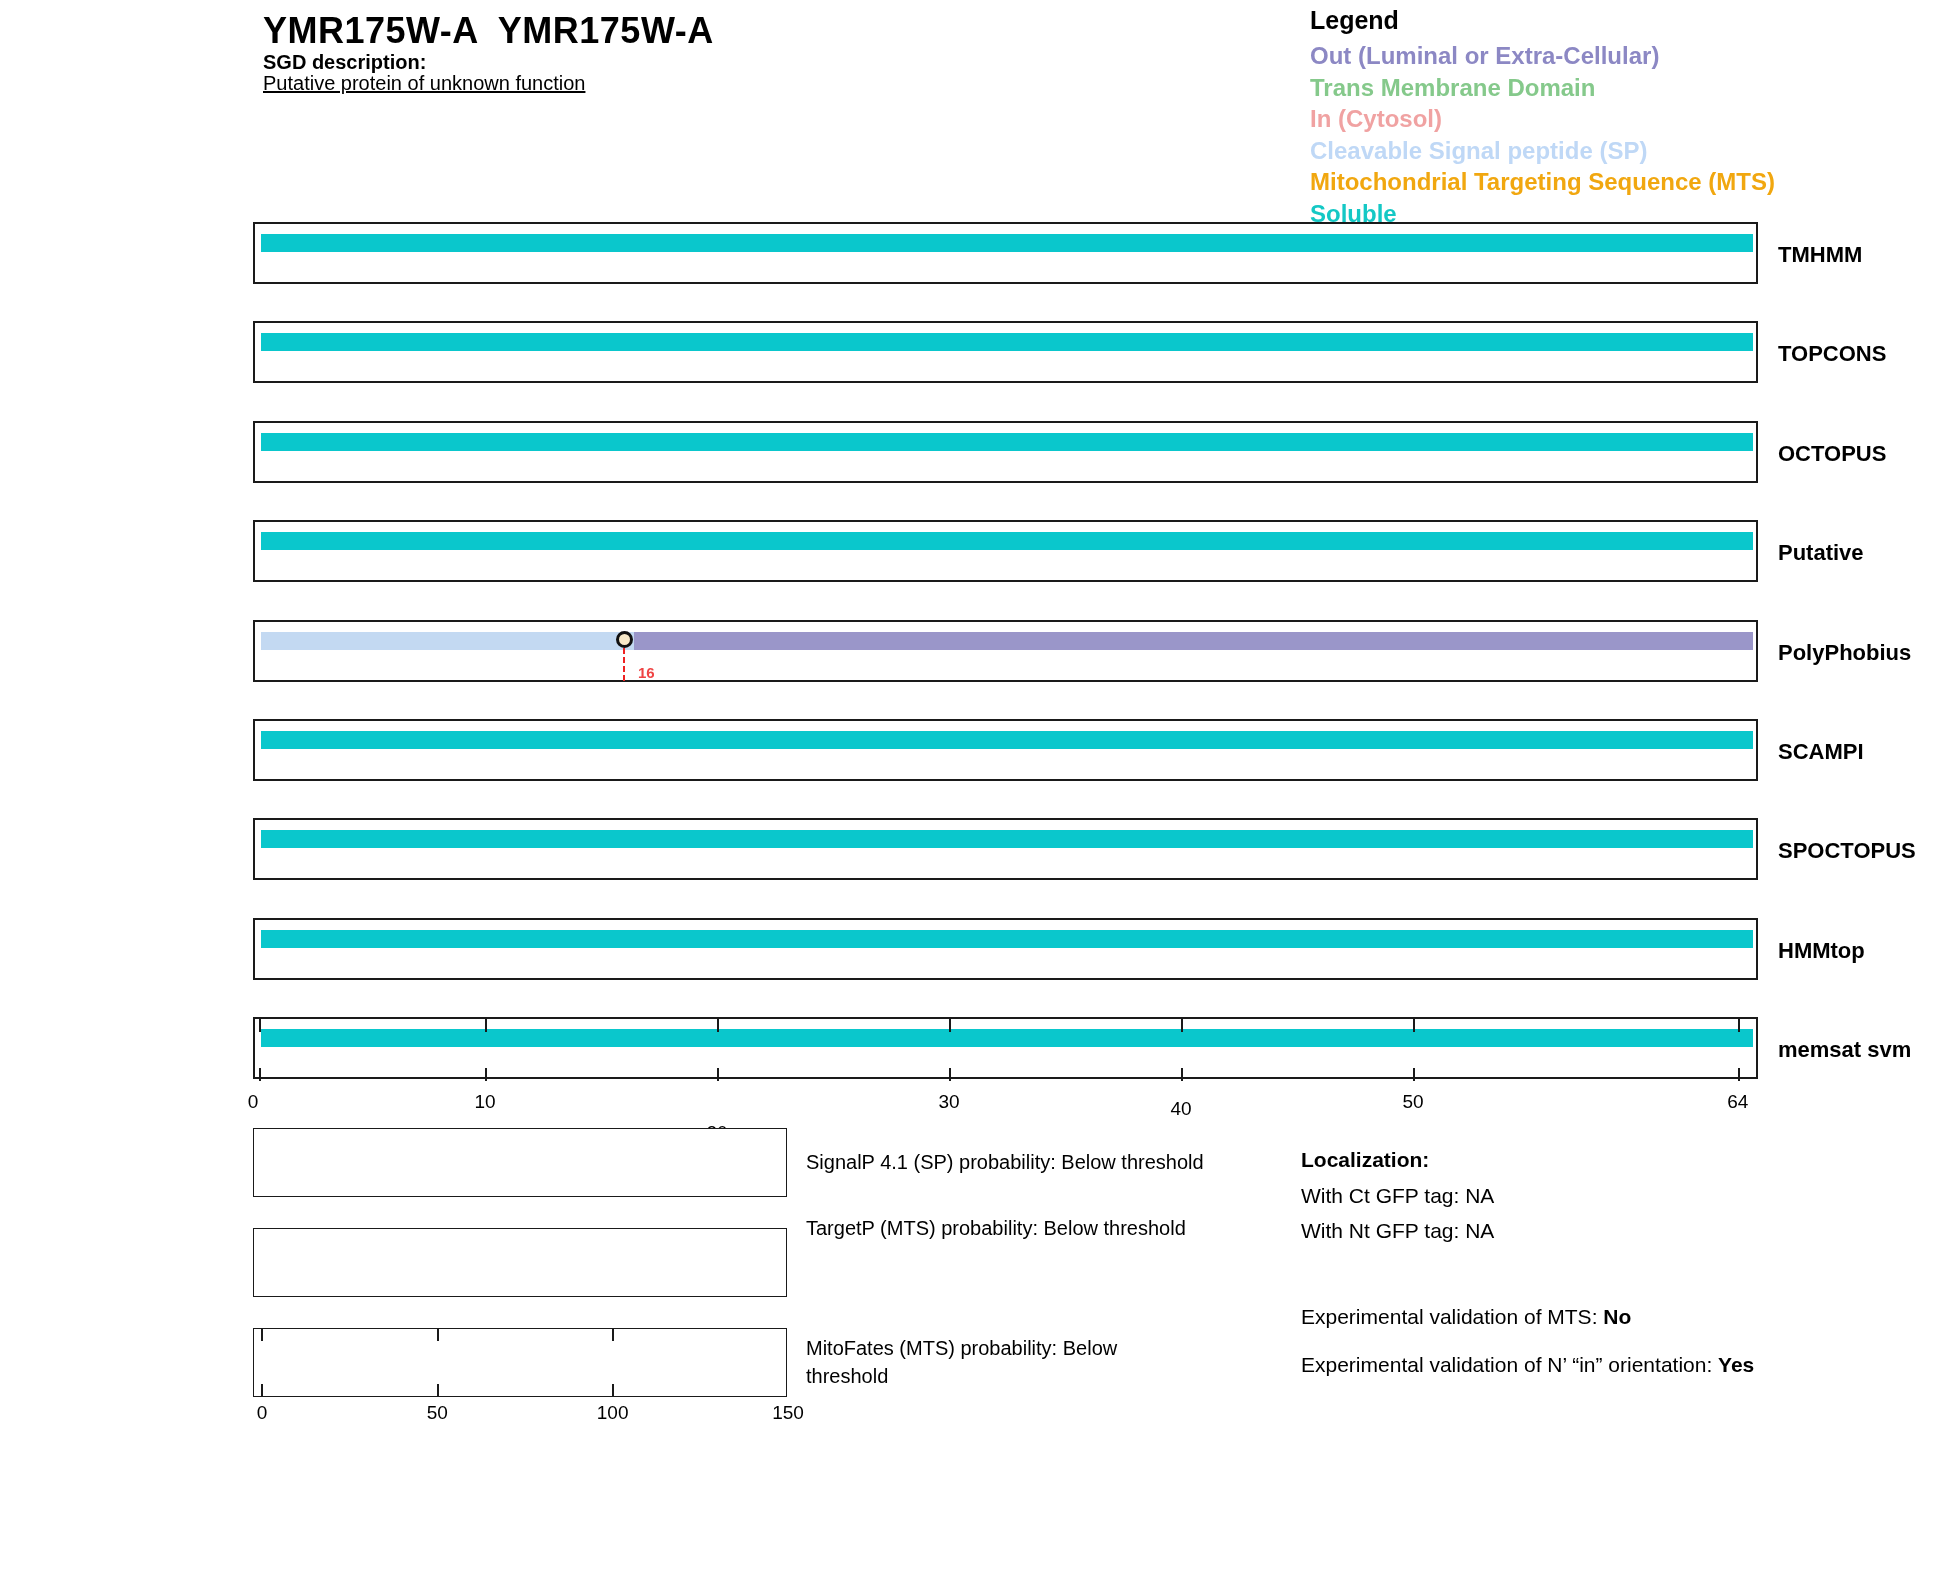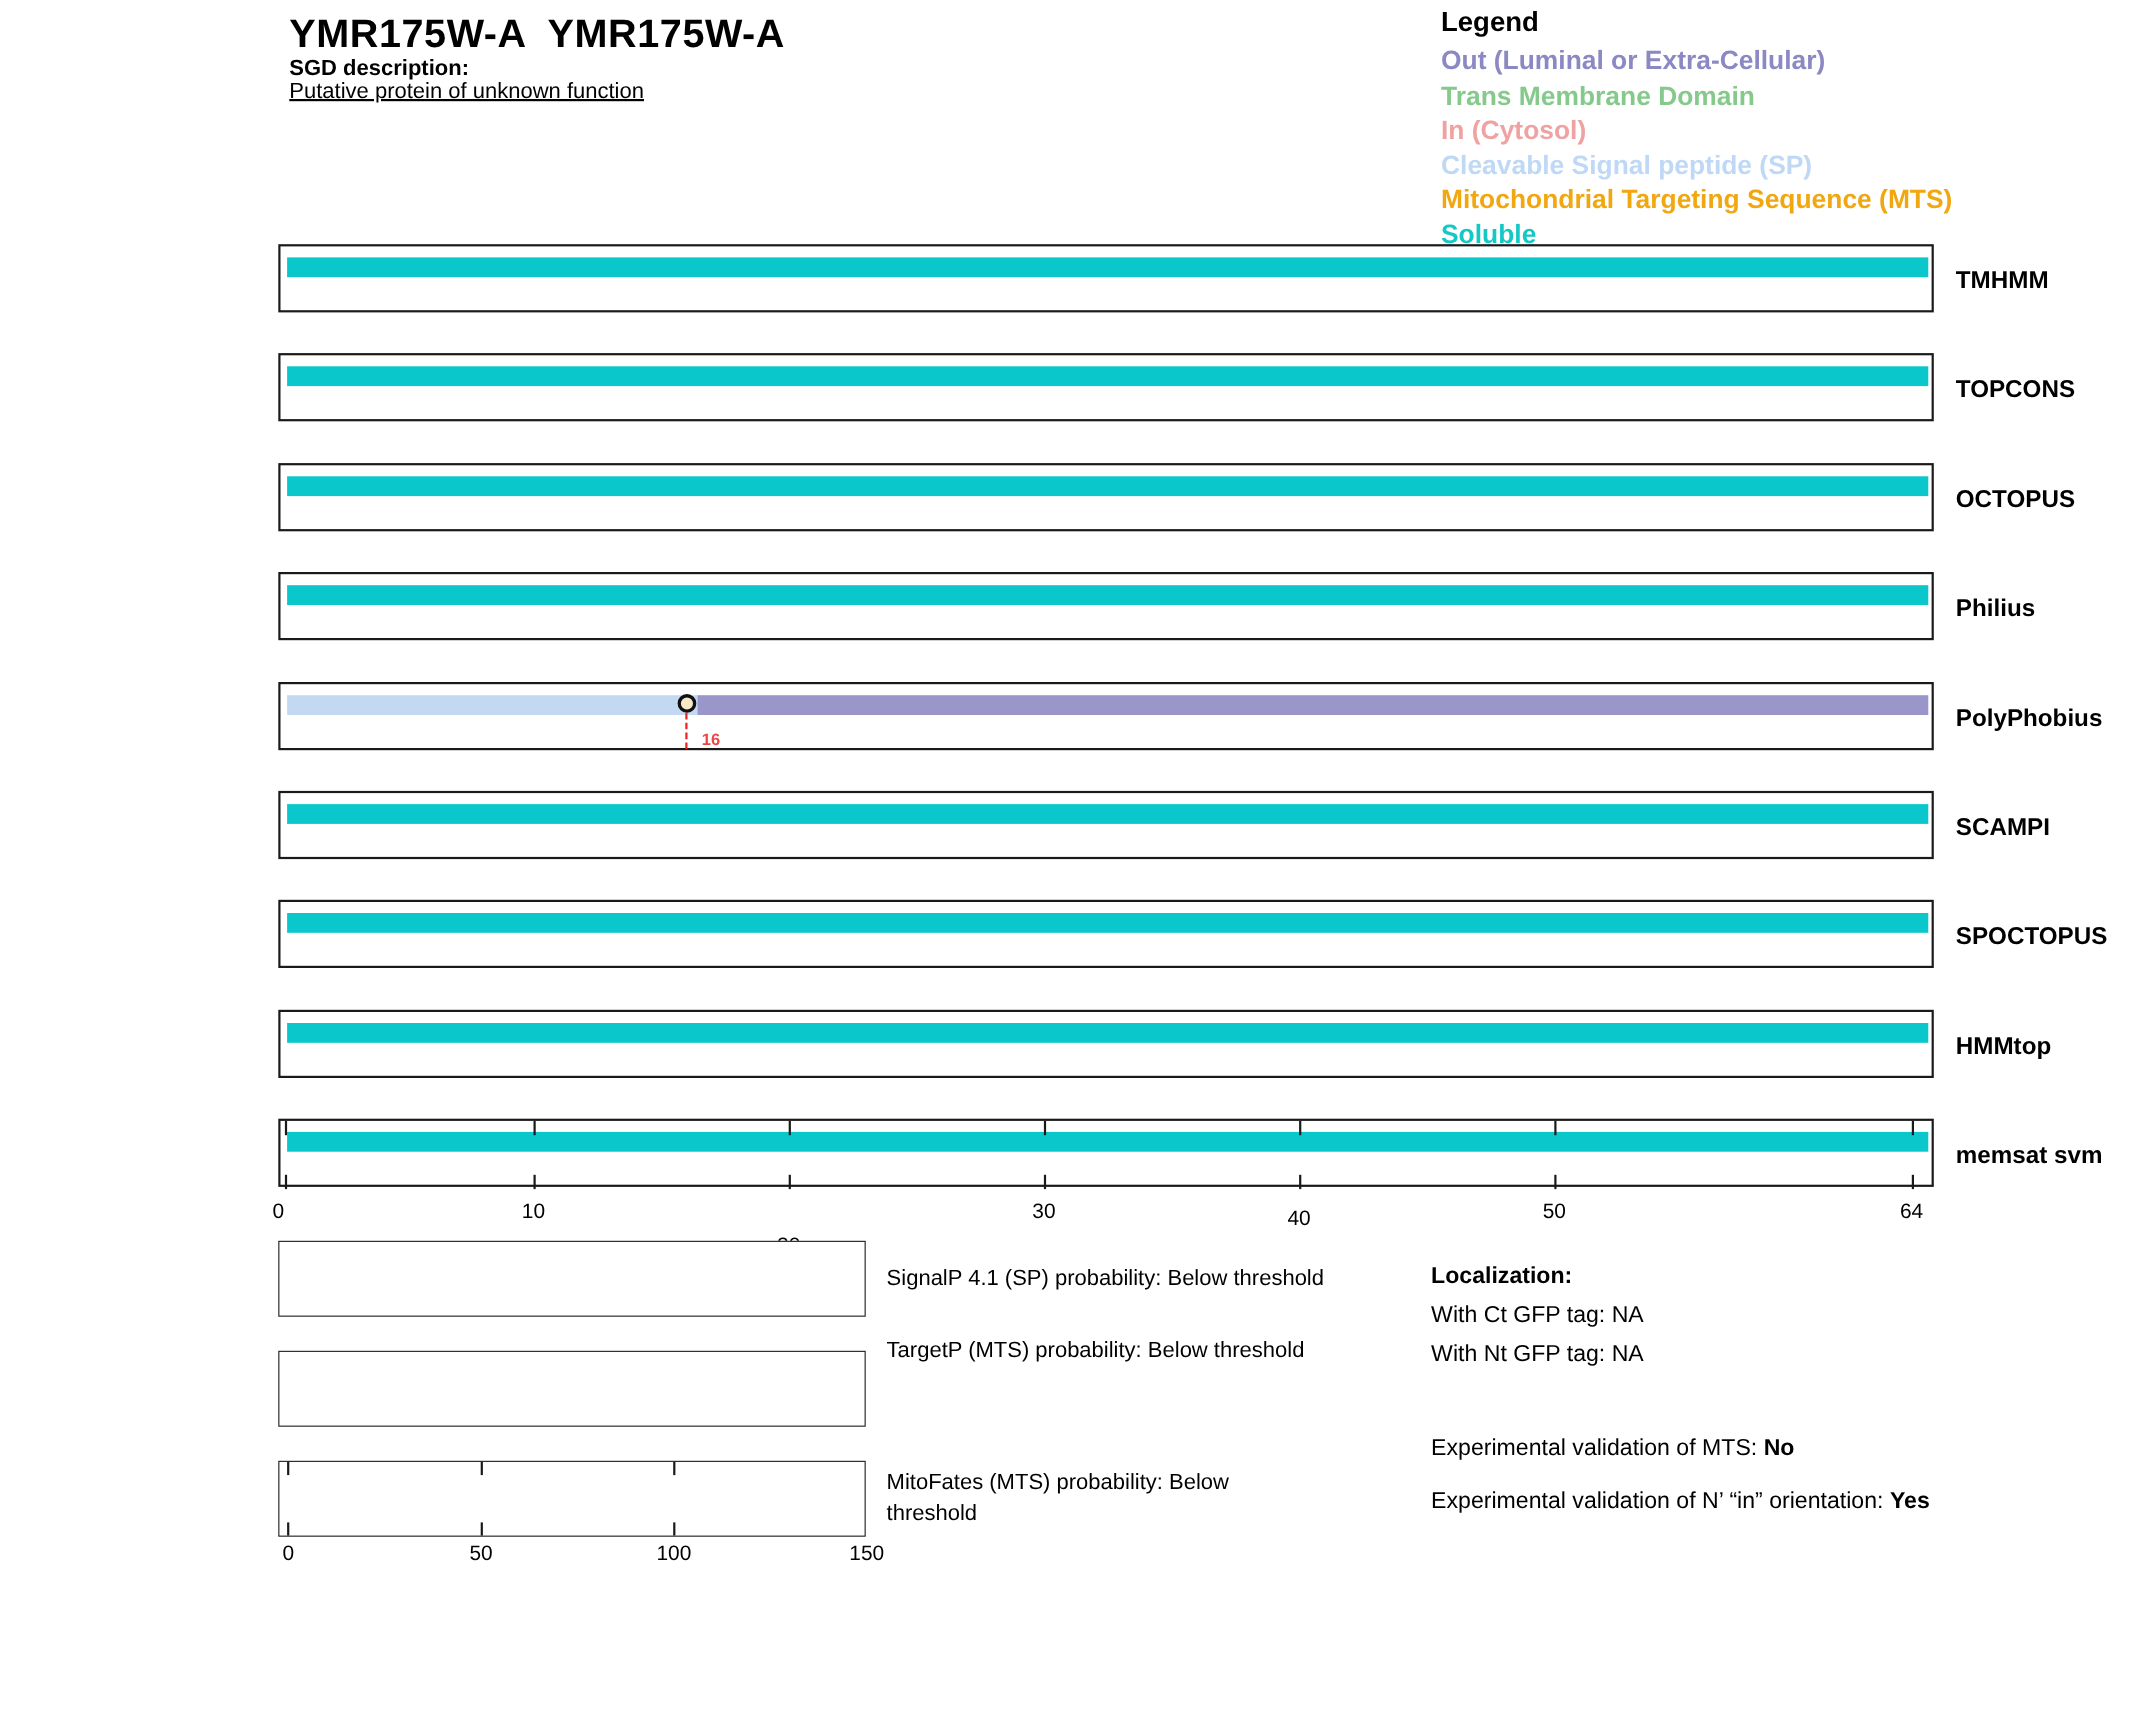--- a/index.html
+++ b/index.html
@@ -54,21 +54,21 @@
         <div class="track-bar" style="left: 6px; width: 1492px; top: 10px; background: rgb(10, 199, 204);"></div>
       </div>
       <div class="track-label" style="top: 341px;">TOPCONS</div>
       <div class="track-box" style="top: 421px;">
         <div class="track-bar" style="left: 6px; width: 1492px; top: 10px; background: rgb(10, 199, 204);"></div>
       </div>
       <div class="track-label" style="top: 441px;">OCTOPUS</div>
       <div class="track-box" style="top: 520px;">
         <div class="track-bar" style="left: 6px; width: 1492px; top: 10px; background: rgb(10, 199, 204);"></div>
       </div>
-      <div class="track-label" style="top: 540px;">Philius</div>
+      <div class="track-label" style="top: 540px;">Putative</div>
       <div class="track-box" style="top: 620px;">
         <div class="track-bar" style="left: 6px; width: 373px; top: 10px; background: rgb(195, 217, 242);"></div>
         <div class="track-bar" style="left: 379px; width: 1119px; top: 10px; background: rgb(154, 150, 201);"></div>
       </div>
       <div class="marker-circle" style="left: 615.7px; top: 630.5px; background: rgb(247, 232, 200);"></div>
       <div class="dash-line" style="left: 623.2px; top: 648px; height: 33px; border-left-color: rgb(238, 34, 34);"></div>
       <div class="pos-label" style="left: 638px; top: 664px; color: #ef4444;">16</div>
       <div class="track-label" style="top: 640px;">PolyPhobius</div>
       <div class="track-box" style="top: 719px;">
         <div class="track-bar" style="left: 6px; width: 1492px; top: 10px; background: rgb(10, 199, 204);"></div>

